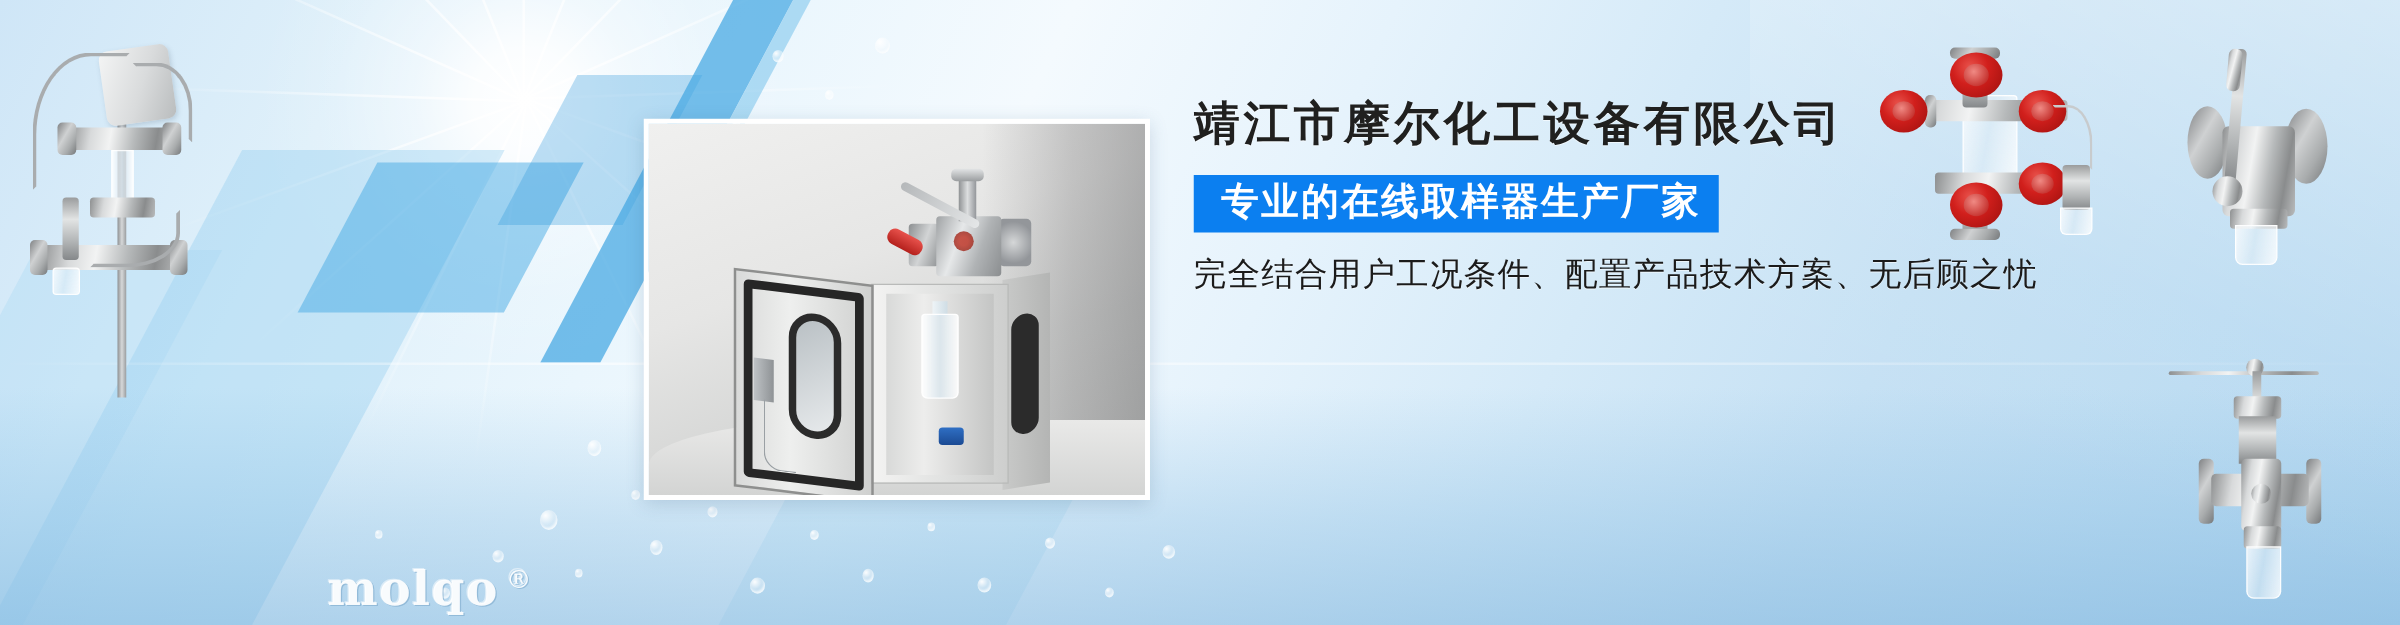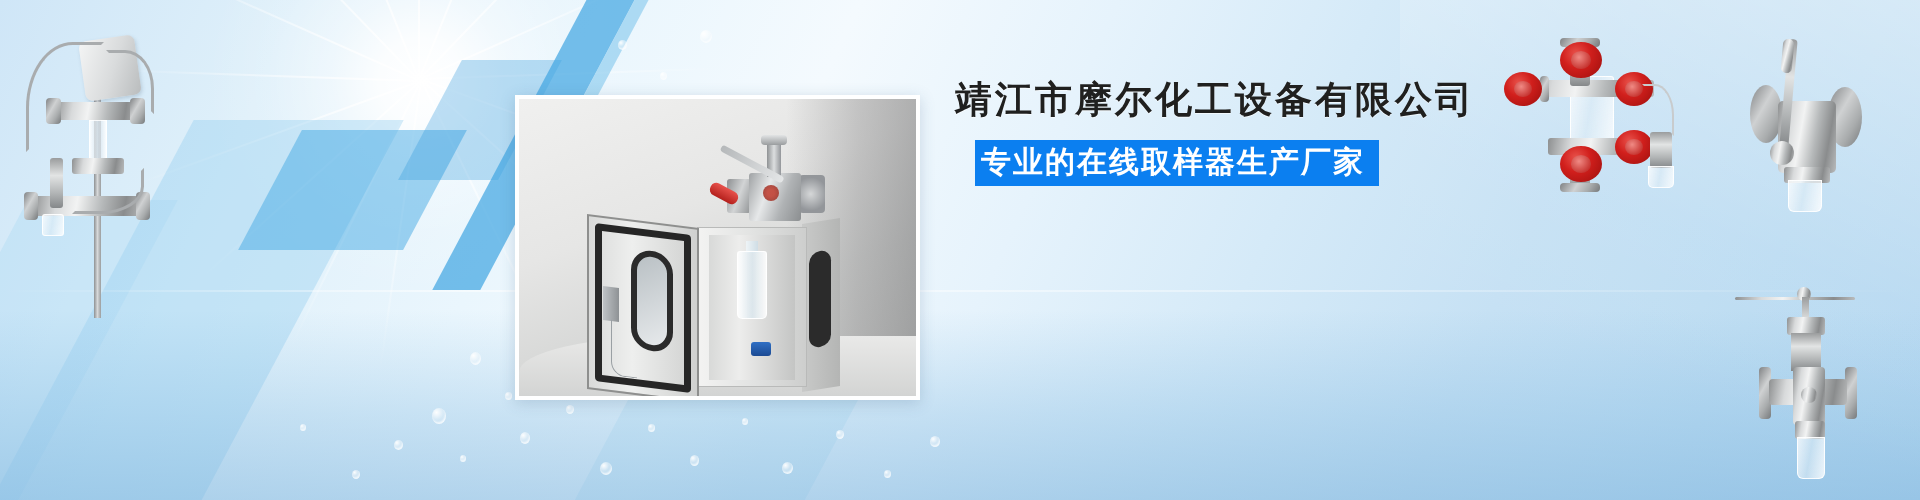--- a/index.html
+++ b/index.html
@@ -164,23 +164,22 @@
   .company {
     font-family:"Liberation Serif", serif;
     font-size:37px; font-weight:700; color:#20201f;
     letter-spacing:3px; white-space:nowrap; line-height:1.1;
     text-shadow:0 1px 0 rgba(255,255,255,0.6);
   }
   .badge-primary {
     display:inline-block; margin-top:19px;
     background:#0b7ff0; color:#fff;
     font-size:30px; font-weight:700; letter-spacing:2px;
-    padding:7px 14px 9px 6px; line-height:1;
+    padding:7px 14px 9px 22px; line-height:1;
     white-space:nowrap;
-    margin-left:20px;
   }
   .line3 {
     margin-top:18px; font-size:26px; color:#1b1b1b; letter-spacing:1px;
     white-space:nowrap; line-height:1.2;
     text-shadow:0 1px 0 rgba(255,255,255,0.55);
   }
   .badge-outline {
     display:inline-block; margin-top:16px; margin-left:14px;
     background:#0b7ff0; color:#fff;
     font-size:25px; font-weight:700; letter-spacing:3px;
@@ -366,18 +365,22 @@
     <div class="glassjar" style="position:absolute; left:52px; top:162px; width:28px; height:42px; border-radius:0 0 6px 6px;"></div>
   </div>
 
   <div class="textblock">
     <div class="company">靖江市摩尔化工设备有限公司</div>
 
     <div>
       <span class="badge-primary">专业的在线取样器生产厂家</span>
     </div>
 
-
-
-  </div>
-
+    <div class="line3">完全结合用户工况条件、配置产品技术方案、无后顾之忧</div>
+
+
+  </div>
+
+  <div class="logo">
+    <span>molqo</span><span class="reg">®</span>
+  </div>
 
 </div>
 
 </body></html>

